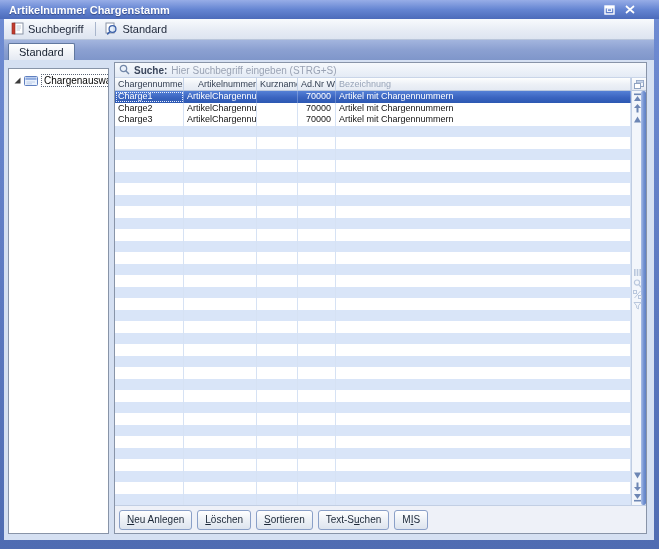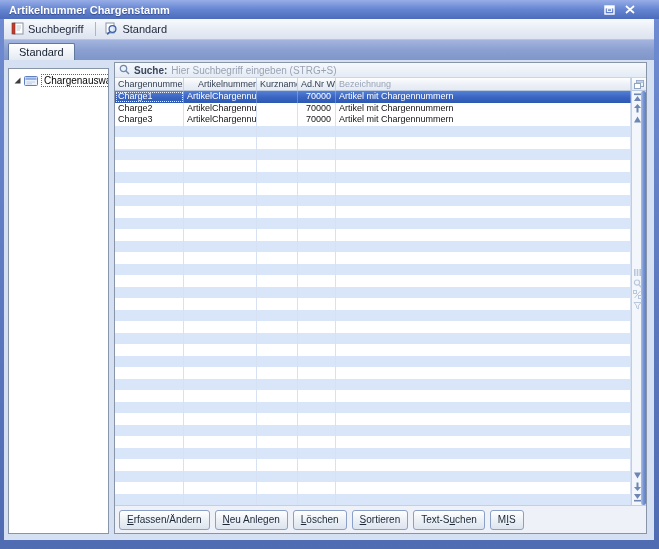--- a/index.html
+++ b/index.html
@@ -515,21 +515,20 @@
               <svg width="9" height="9" viewBox="0 0 9 9">
                   <polygon points="4.5,6 8,1 1,1" fill="#6d86b4"></polygon>
                   <rect x="1" y="6.9" width="7" height="1.6" fill="#6d86b4"></rect>
                 </svg>
             </span>
           </div>
         </div>
       </div>
 
       <div class="button-row">
-          <button class="cmd"><u>E</u>rfassen/Ändern</button>
           <button class="cmd"><u>N</u>eu Anlegen</button>
           <button class="cmd"><u>L</u>öschen</button>
           <button class="cmd"><u>S</u>ortieren</button>
           <button class="cmd">Text-S<u>u</u>chen</button>
           <button class="cmd">M<u>I</u>S</button>
         </div>
     </div>
   </div>
 </div>
 

